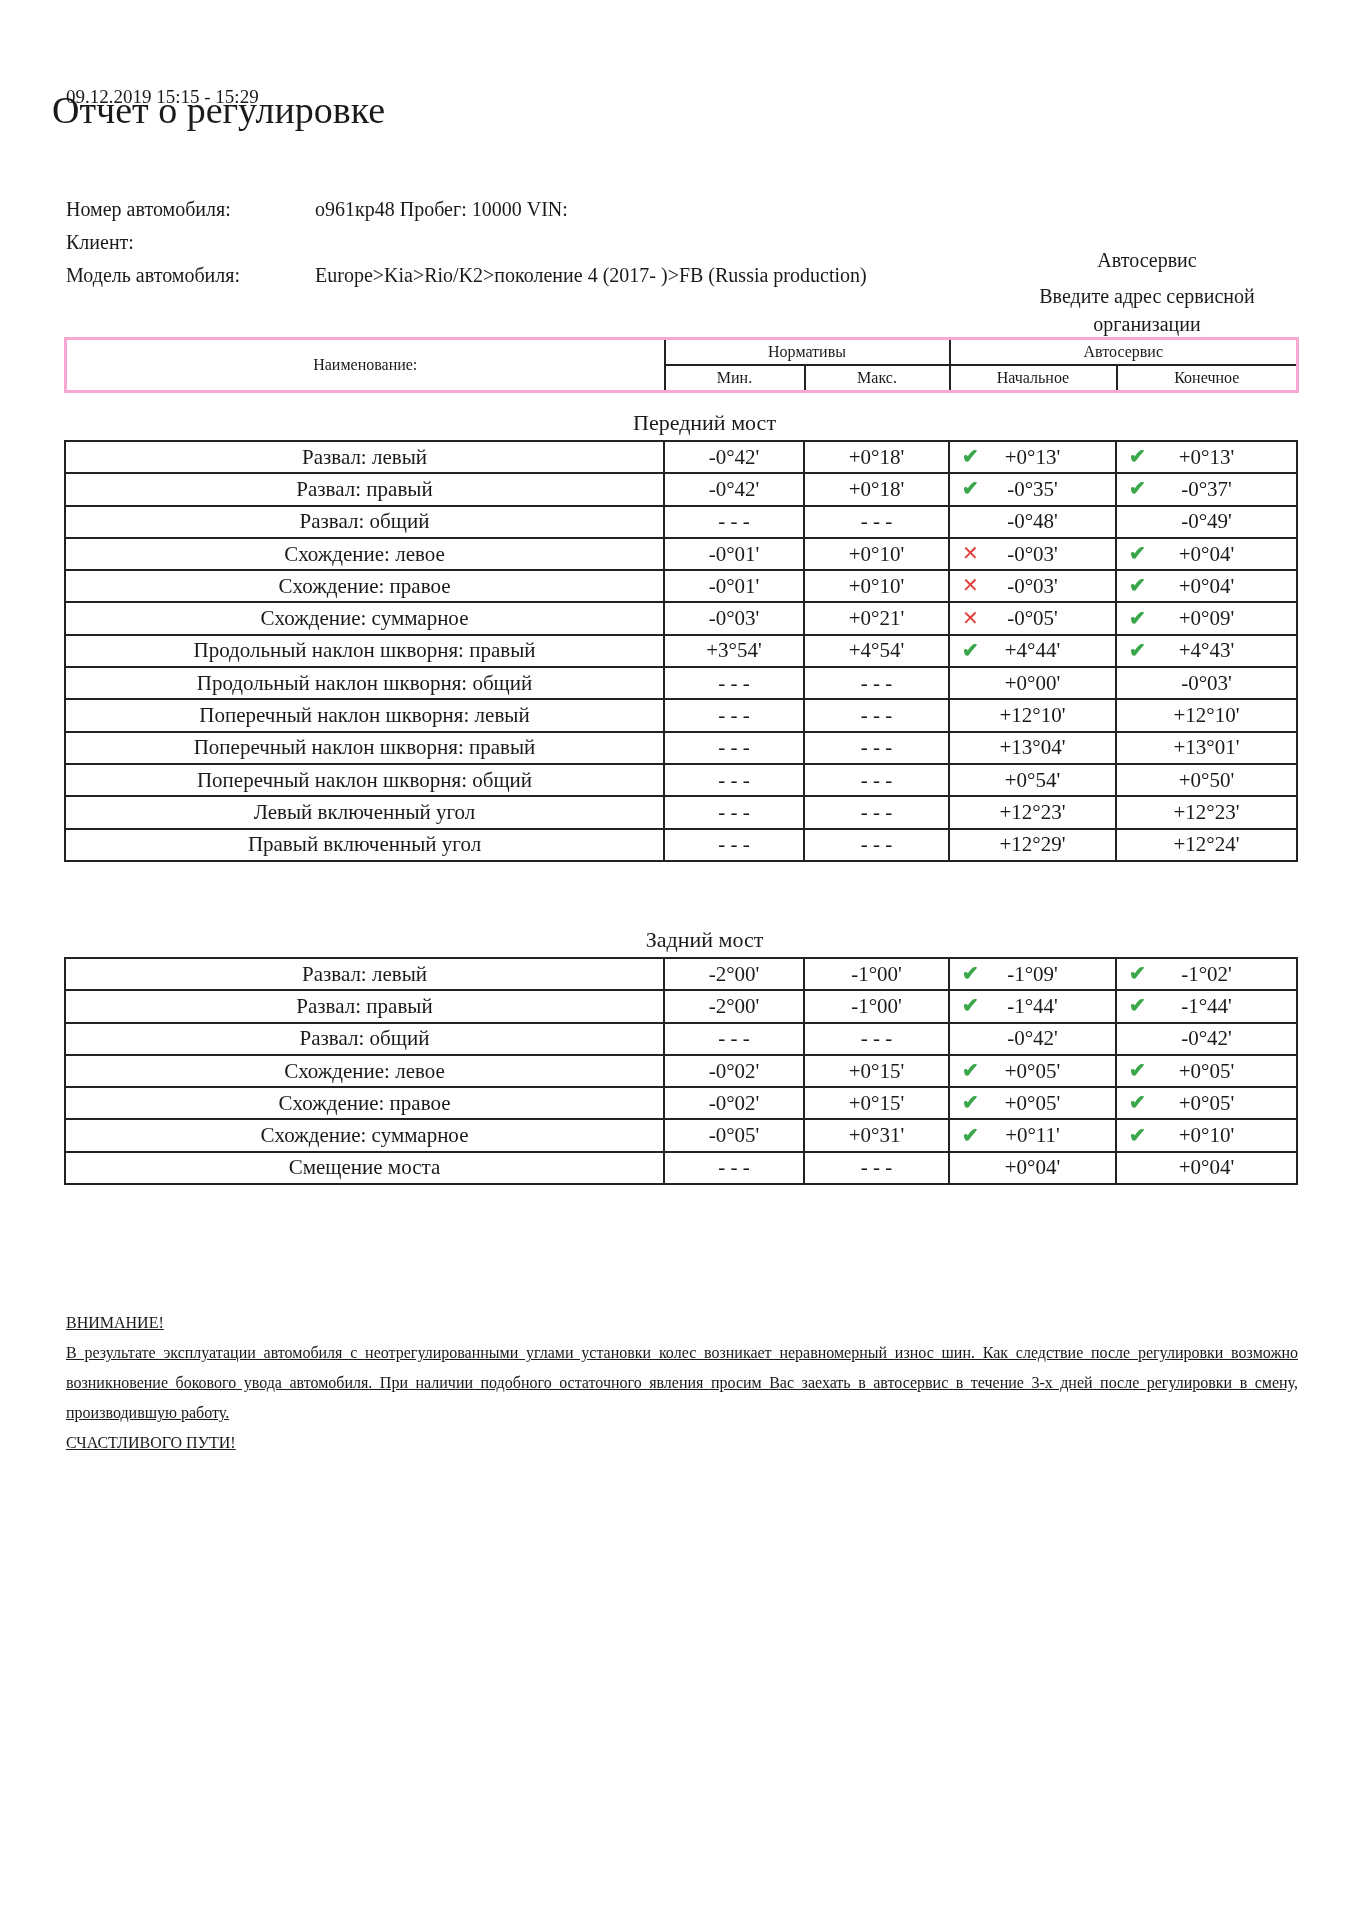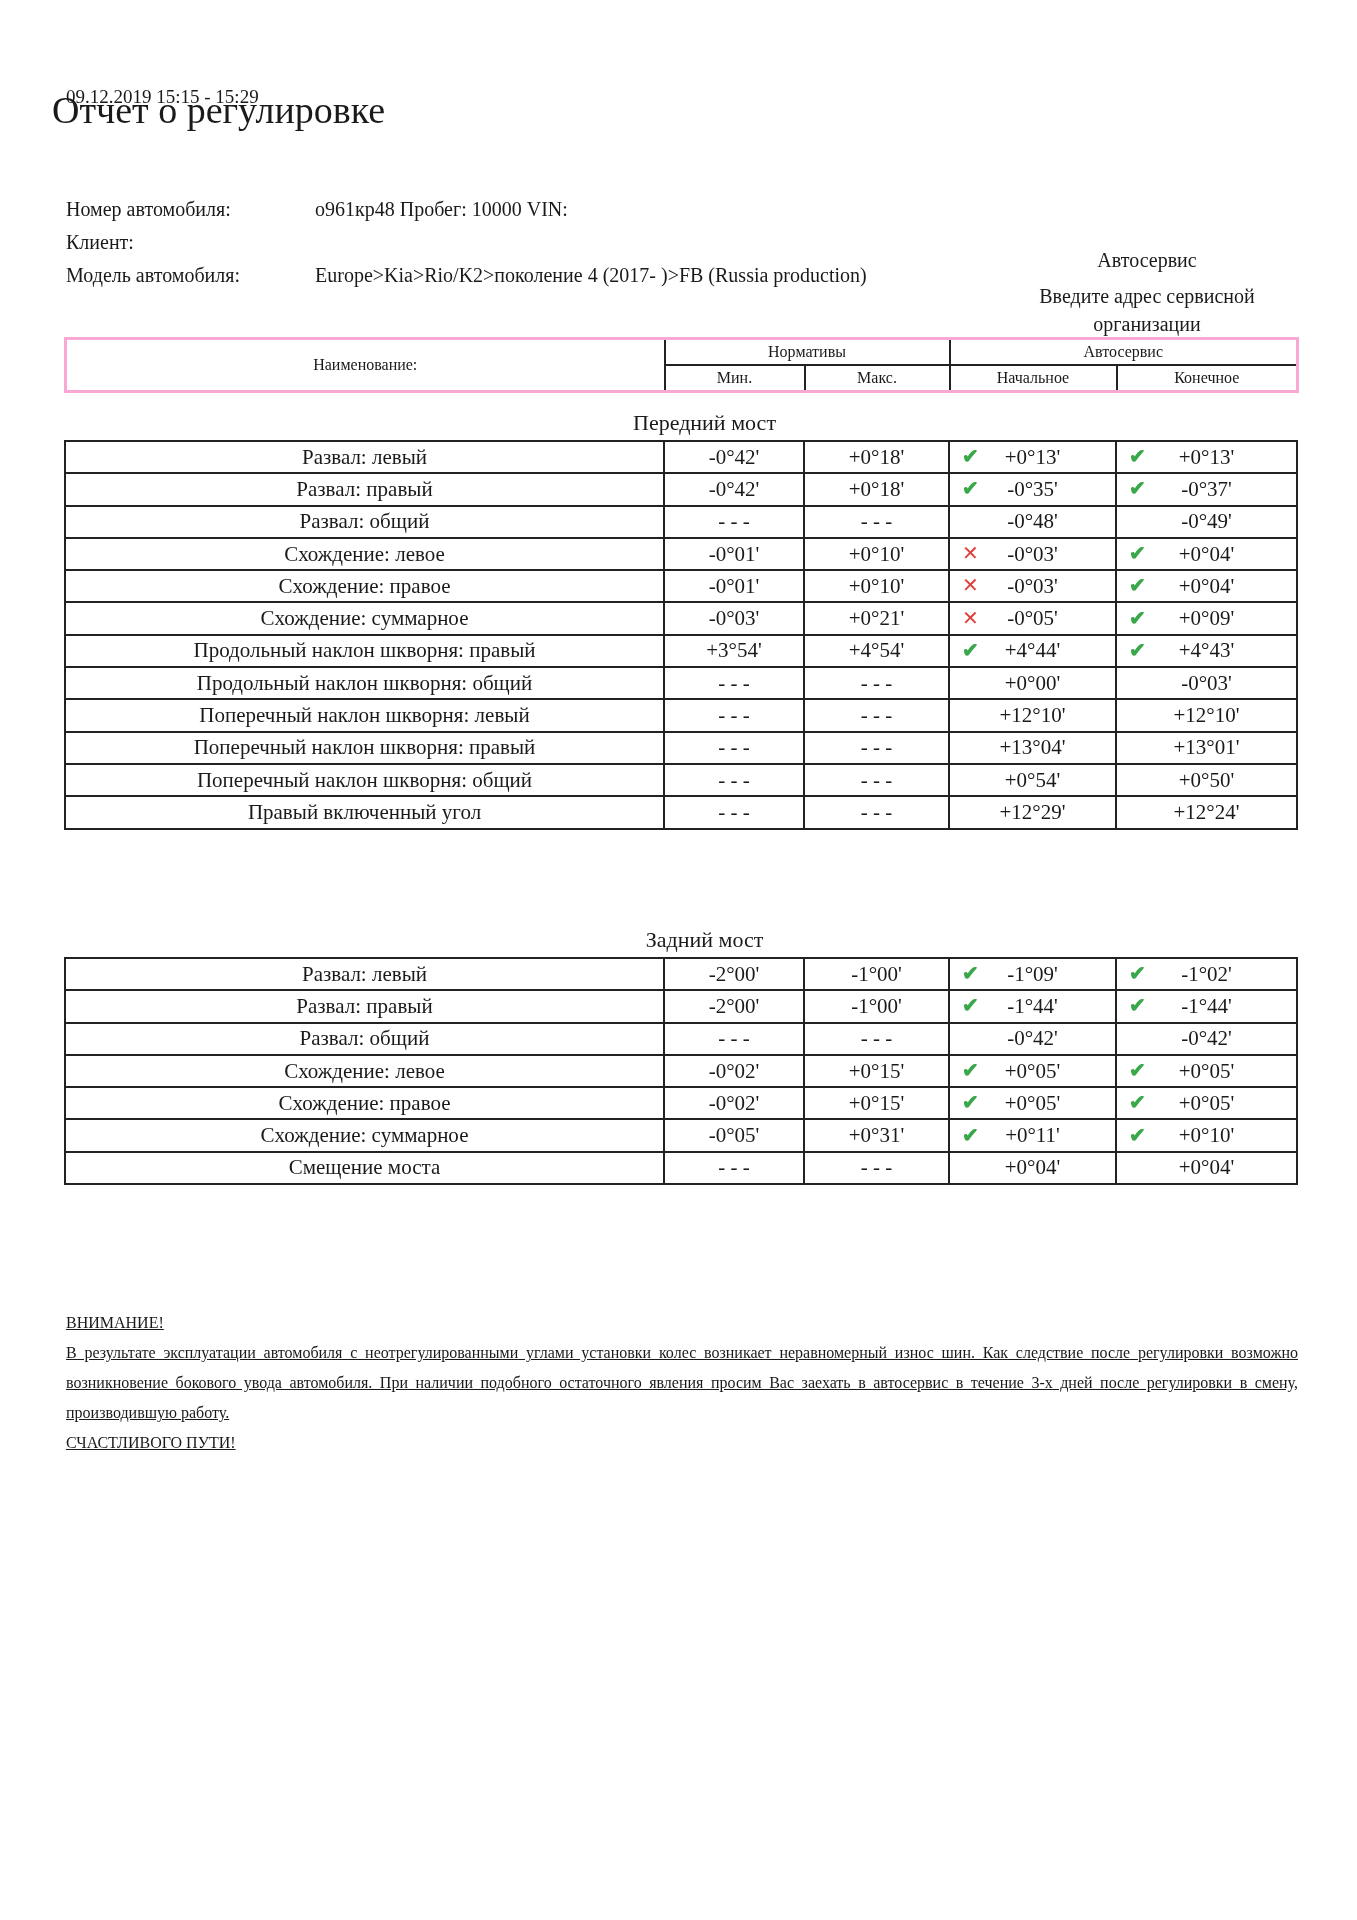--- a/index.html
+++ b/index.html
@@ -153,20 +153,27 @@
         <td class="mcell"><span>+13°01'</span></td>
       </tr>
       <tr>
         <td class="nm">Поперечный наклон шкворня: общий</td>
         <td>- - -</td>
         <td>- - -</td>
         <td class="mcell"><span>+0°54'</span></td>
         <td class="mcell"><span>+0°50'</span></td>
       </tr>
       <tr>
+        <td class="nm">Левый включенный угол</td>
+        <td>- - -</td>
+        <td>- - -</td>
+        <td class="mcell"><span>+12°23'</span></td>
+        <td class="mcell"><span>+12°23'</span></td>
+      </tr>
+      <tr>
         <td class="nm">Правый включенный угол</td>
         <td>- - -</td>
         <td>- - -</td>
         <td class="mcell"><span>+12°29'</span></td>
         <td class="mcell"><span>+12°24'</span></td>
       </tr>
     </tbody>
 </table>
 
 <div class="abs section-title" style="top:927px">Задний мост</div>

